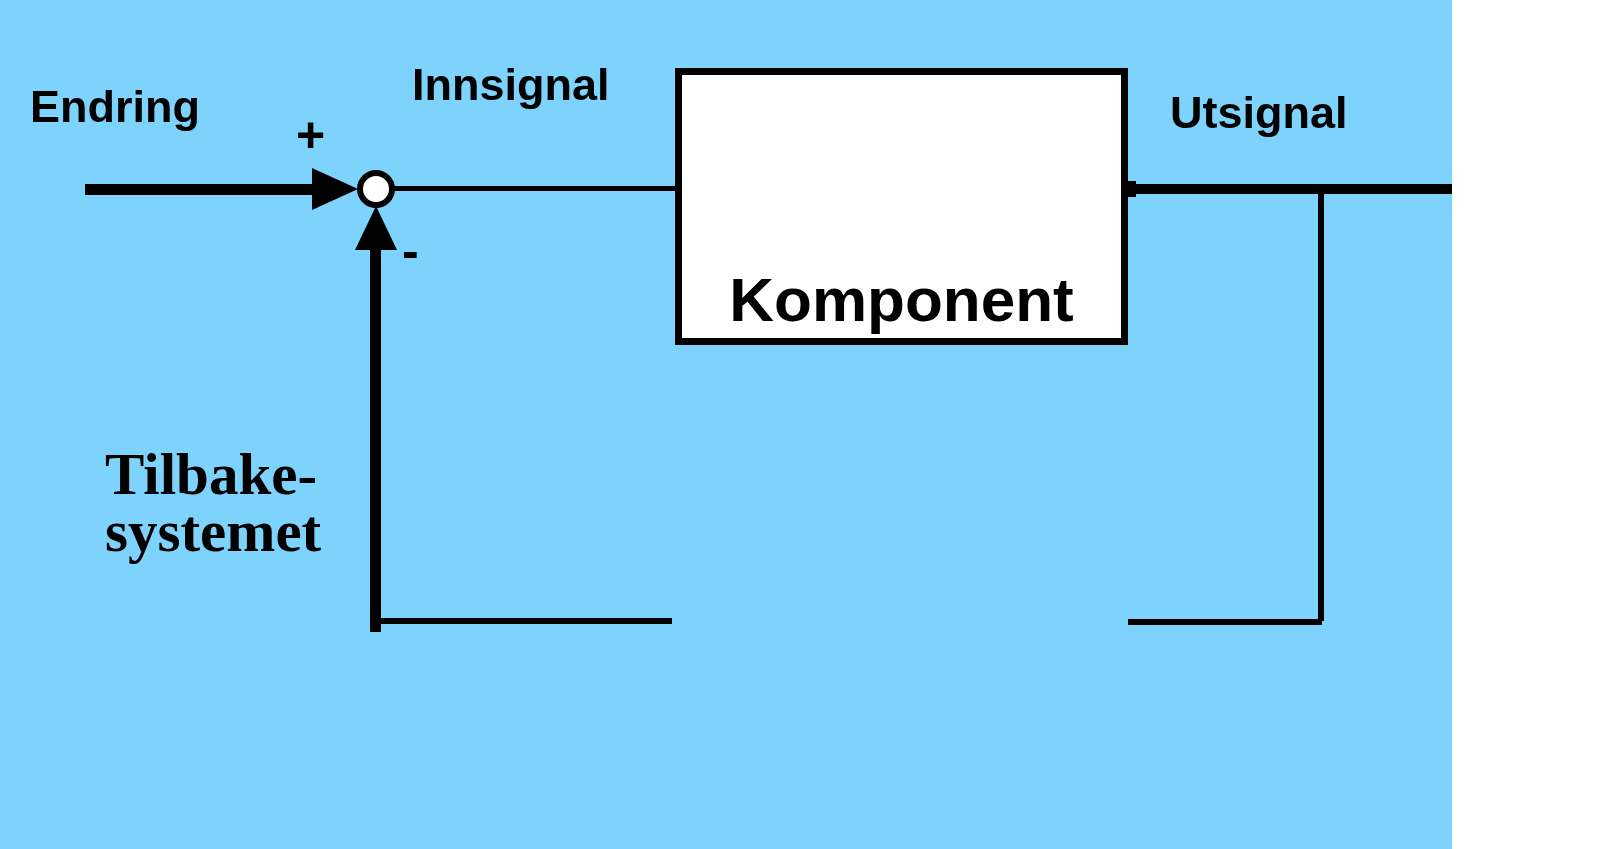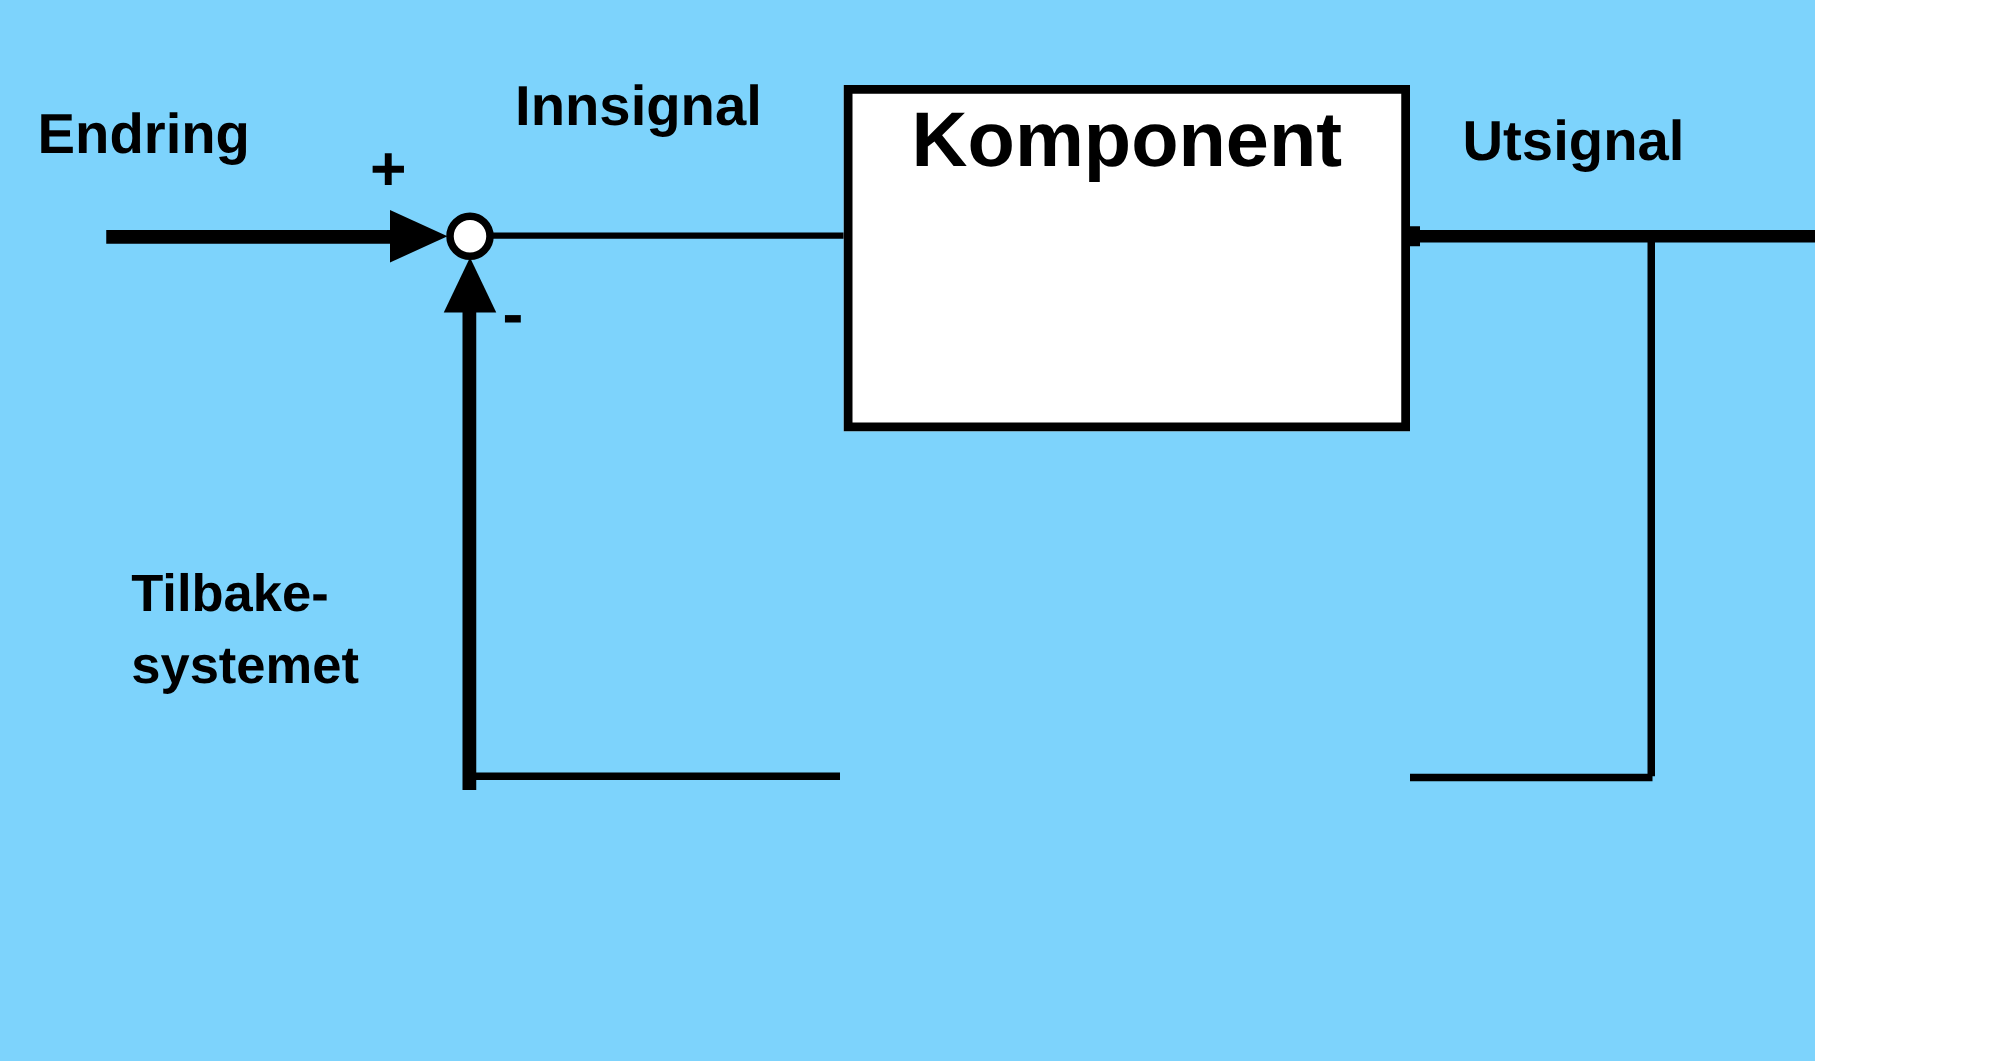--- a/index.html
+++ b/index.html
@@ -20,36 +20,36 @@
   
   .lbl {
     position: absolute;
     font-weight: 700;
     color: #000000;
     white-space: pre;
     line-height: 1;
   }
   .lbl-sm  { font-size: 45px; }
   .lbl-sign{ font-size: 50px; }
-  .lbl-two { font-size: 42px; line-height: 57px; }
+  .lbl-two { font-size: 59px; line-height: 57px; font-family: Liberation Serif, serif; }
 
   
   .line {
     position: absolute;
     background: #000000;
   }
 
   
   .block {
     position: absolute;
     border: 7px solid #000000;
     background: #ffffff;
     box-sizing: border-box;
     display: flex;
-    align-items: flex-start;
+    align-items: flex-end;
     justify-content: center;
     text-align: center;
     font-size: 62px;
     font-weight: 700;
     color: #000000;
     z-index: 3;
   }
   .block .txt { line-height: 76px; }
 
   

